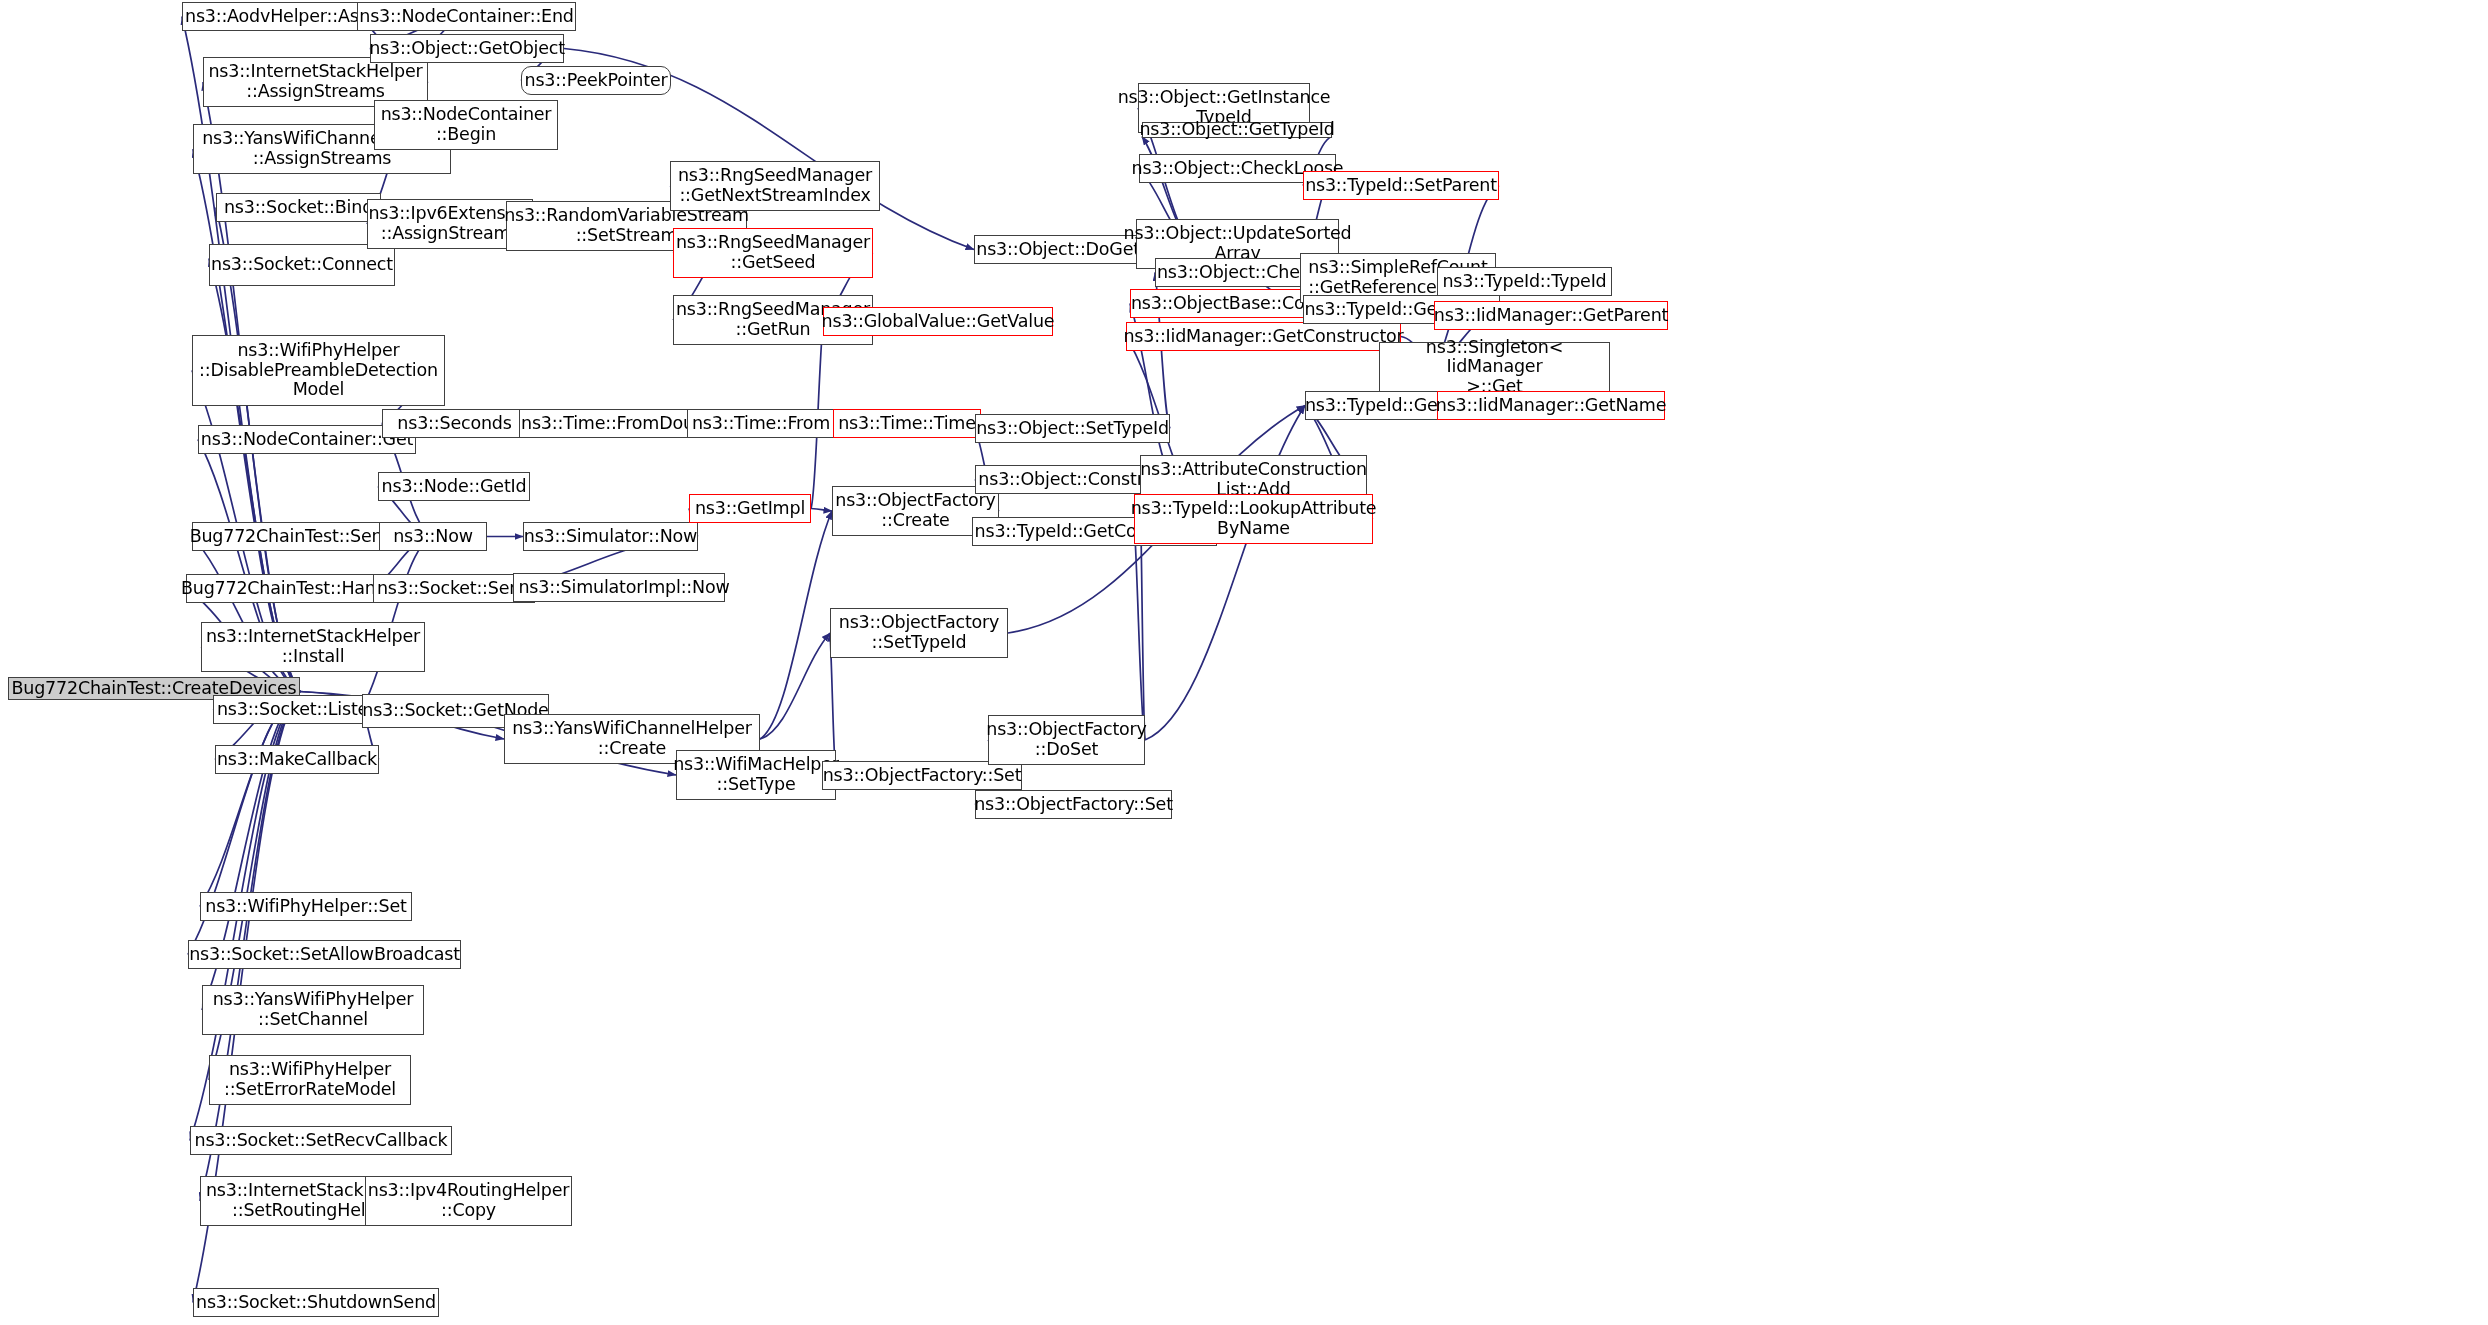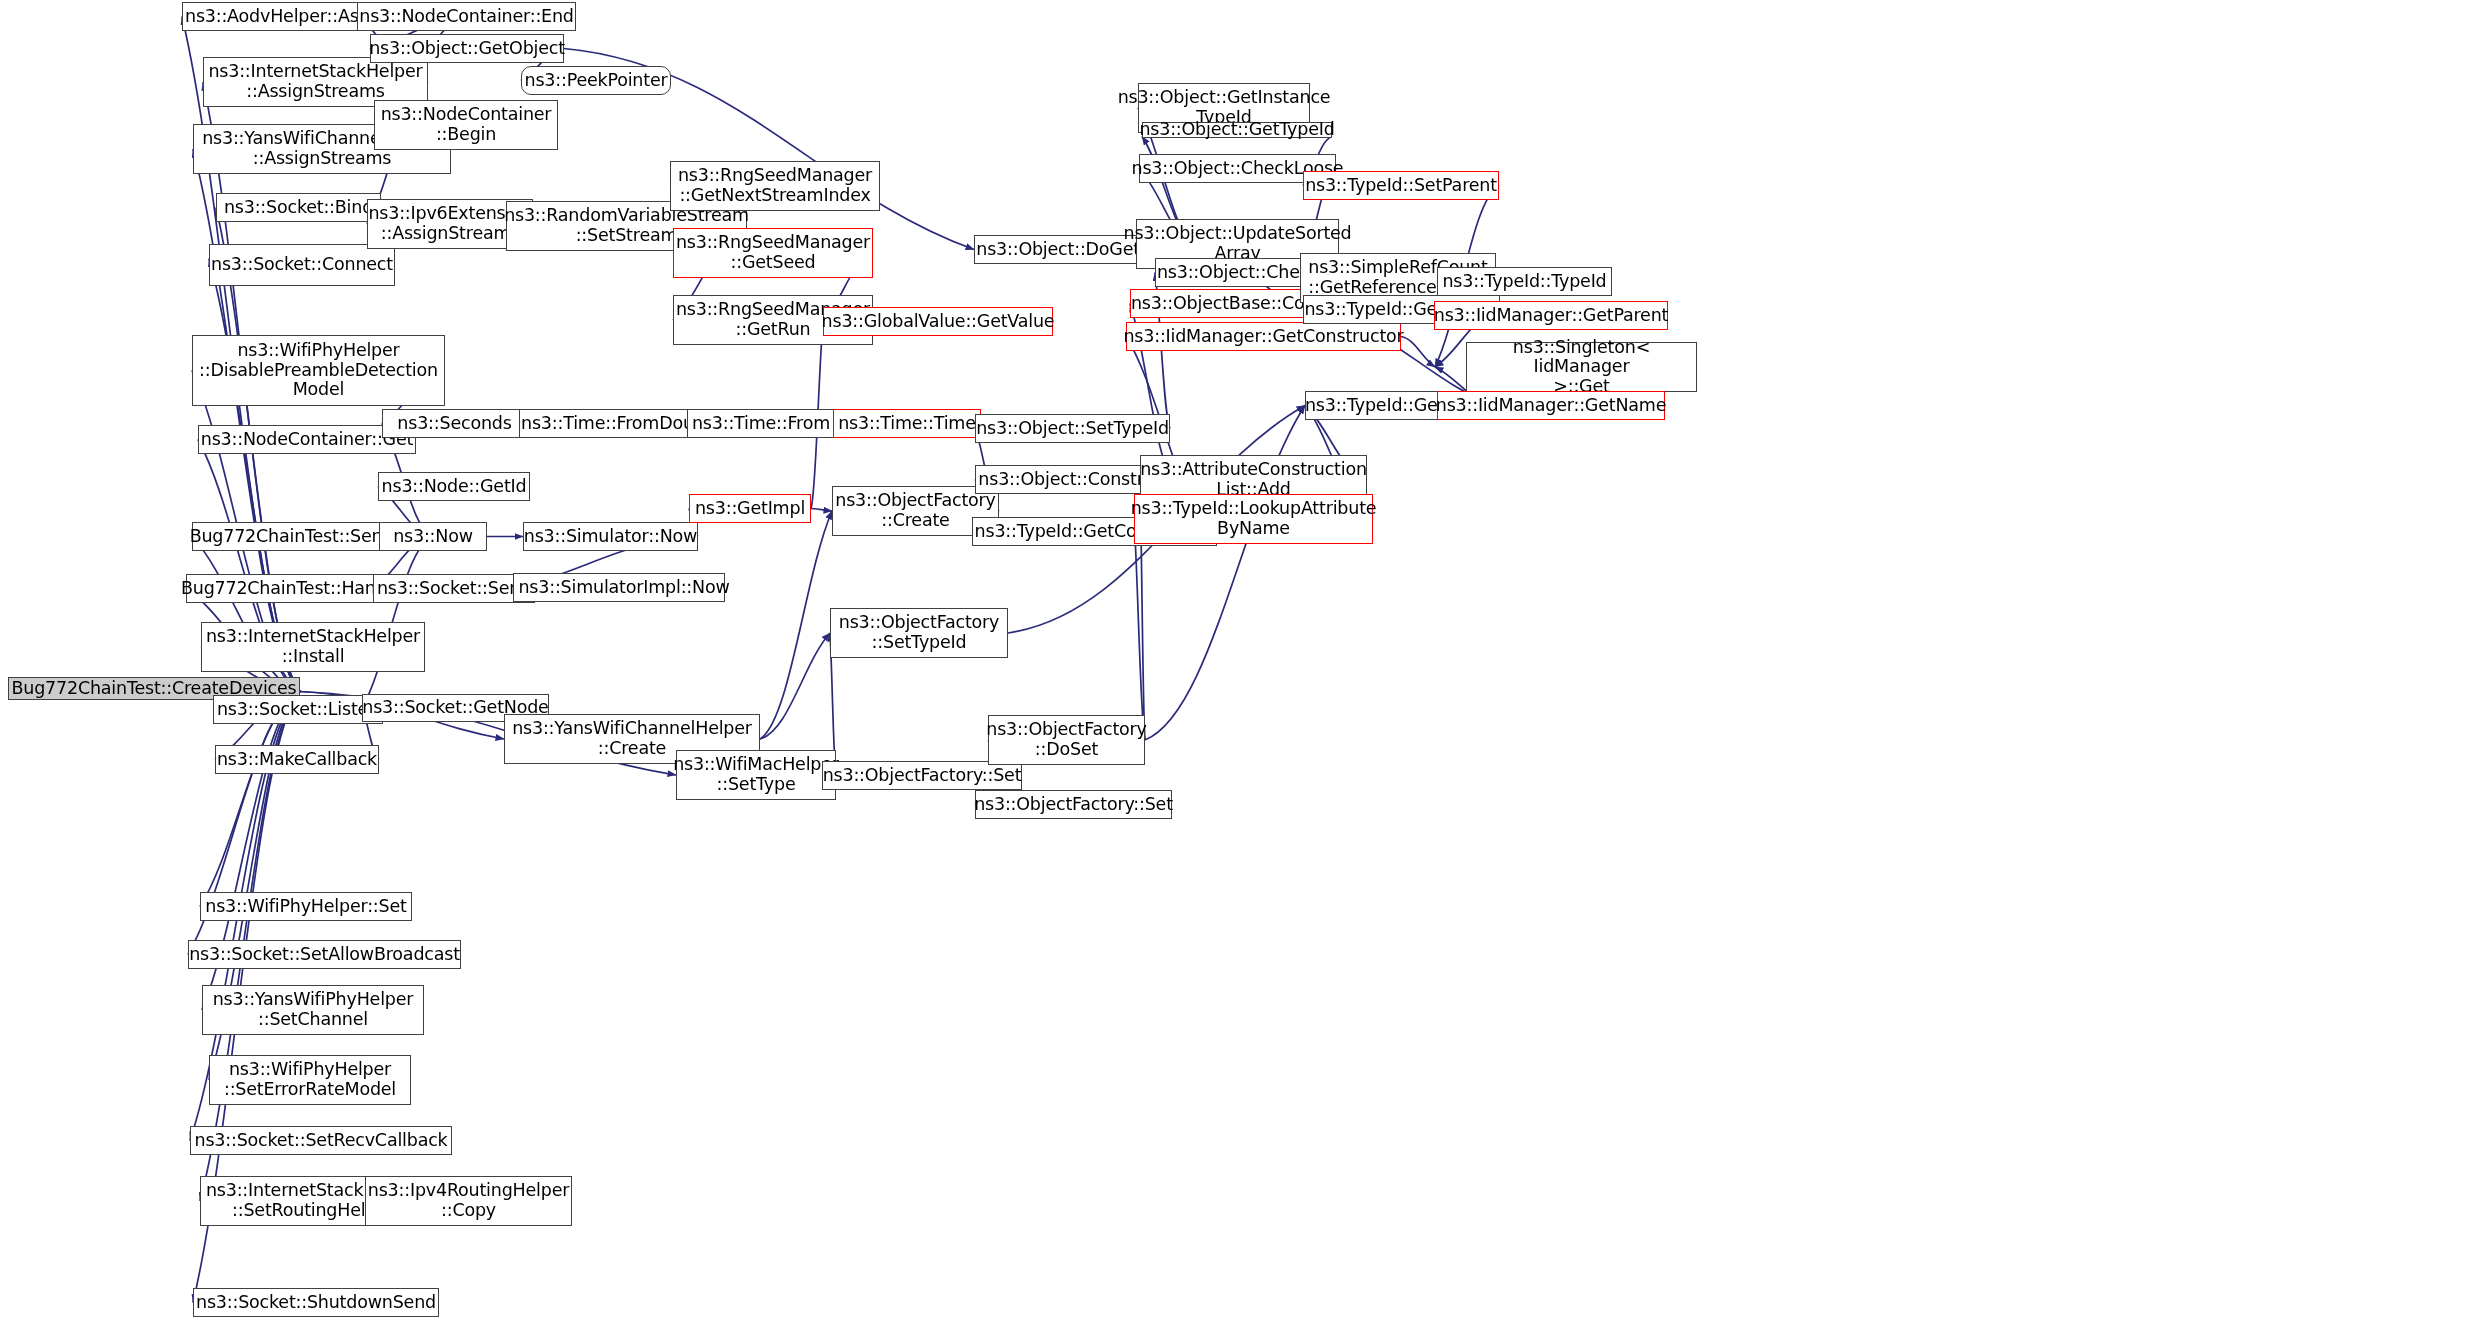--- a/index.html
+++ b/index.html
@@ -182,21 +182,21 @@
       <div class="node" style="left: 370px; top: 34px; width: 194px; height: 29px;">ns3::Object::GetObject</div>
       <div class="node" style="left: 374px; top: 100px; width: 184px; height: 50px;">ns3::NodeContainer
 ::Begin</div>
       <div class="node" style="left: 521px; top: 66px; width: 150px; height: 29px; border-radius: 10px;">ns3::PeekPointer</div>
       <div class="node" style="left: 367px; top: 199px; width: 166px; height: 50px;">ns3::Ipv6Extension
 ::AssignStreams</div>
       <div class="node" style="left: 382px; top: 409px; width: 145px; height: 29px;">ns3::Seconds</div>
       <div class="node" style="left: 378px; top: 472px; width: 152px; height: 29px;">ns3::Node::GetId</div>
       <div class="node" style="left: 379px; top: 522px; width: 108px; height: 29px;">ns3::Now</div>
       <div class="node" style="left: 373px; top: 574px; width: 162px; height: 29px;">ns3::Socket::Send</div>
-      <div class="node" style="left: 362px; top: 694px; width: 187px; height: 28px; text-align: right;">ns3::Socket::GetNode</div>
+      <div class="node" style="left: 362px; top: 694px; width: 187px; height: 34px; text-align: right;">ns3::Socket::GetNode</div>
       <div class="node" style="left: 365px; top: 1176px; width: 207px; height: 50px;">ns3::Ipv4RoutingHelper
 ::Copy</div>
       <div class="node" style="left: 506px; top: 201px; width: 241px; height: 50px;">ns3::RandomVariableStream
 ::SetStream</div>
       <div class="node" style="left: 519px; top: 409px; width: 203px; height: 29px;">ns3::Time::FromDouble</div>
       <div class="node" style="left: 523px; top: 522px; width: 175px; height: 29px;">ns3::Simulator::Now</div>
       <div class="node" style="left: 513px; top: 573px; width: 212px; height: 29px; padding-left: 14px;">ns3::SimulatorImpl::Now</div>
       <div class="node" style="left: 504px; top: 714px; width: 256px; height: 50px;">ns3::YansWifiChannelHelper
 ::Create</div>
       <div class="node" style="left: 670px; top: 161px; width: 210px; height: 50px;">ns3::RngSeedManager
@@ -236,17 +236,17 @@
 List::Add</div>
       <div class="node red" style="left: 1134px; top: 494px; width: 239px; height: 50px;">ns3::TypeId::LookupAttribute
 ByName</div>
       <div class="node red" style="left: 1303px; top: 171px; width: 196px; height: 29px;">ns3::TypeId::SetParent</div>
       <div class="node" style="left: 1300px; top: 253px; width: 196px; height: 50px;">ns3::SimpleRefCount
 ::GetReferenceCount</div>
       <div class="node" style="left: 1303px; top: 295px; width: 197px; height: 29px;">ns3::TypeId::GetParent</div>
       <div class="node" style="left: 1305px; top: 391px; width: 190px; height: 29px;">ns3::TypeId::GetName</div>
       <div class="node" style="left: 1437px; top: 267px; width: 175px; height: 29px;">ns3::TypeId::TypeId</div>
       <div class="node red" style="left: 1434px; top: 301px; width: 234px; height: 29px;">ns3::IidManager::GetParent</div>
-      <div class="node" style="left: 1466px; top: 342px; width: 231px; height: 50px;">ns3::Singleton&lt; IidManager
+      <div class="node" style="left: 1379px; top: 342px; width: 231px; height: 50px;">ns3::Singleton&lt; IidManager
 &gt;::Get</div>
       <div class="node red" style="left: 1437px; top: 391px; width: 228px; height: 29px;">ns3::IidManager::GetName</div>
     </div>
 </div>
 
 </body></html>

